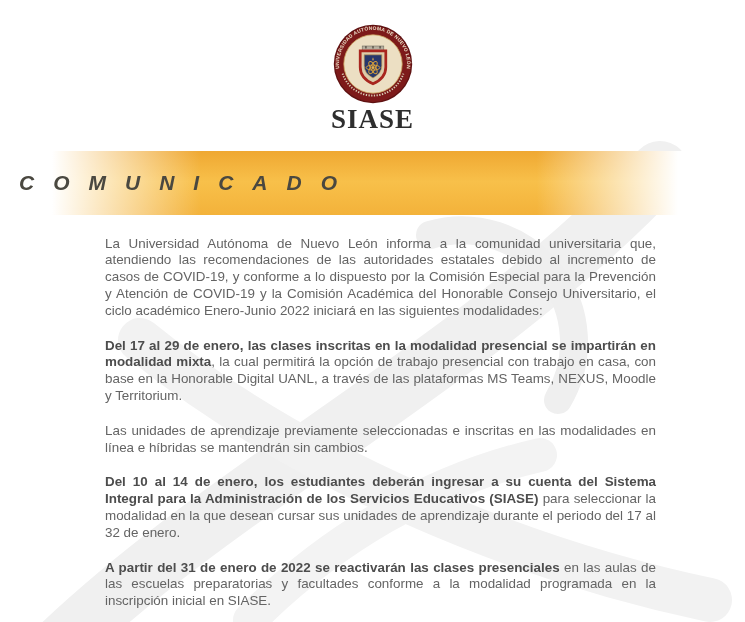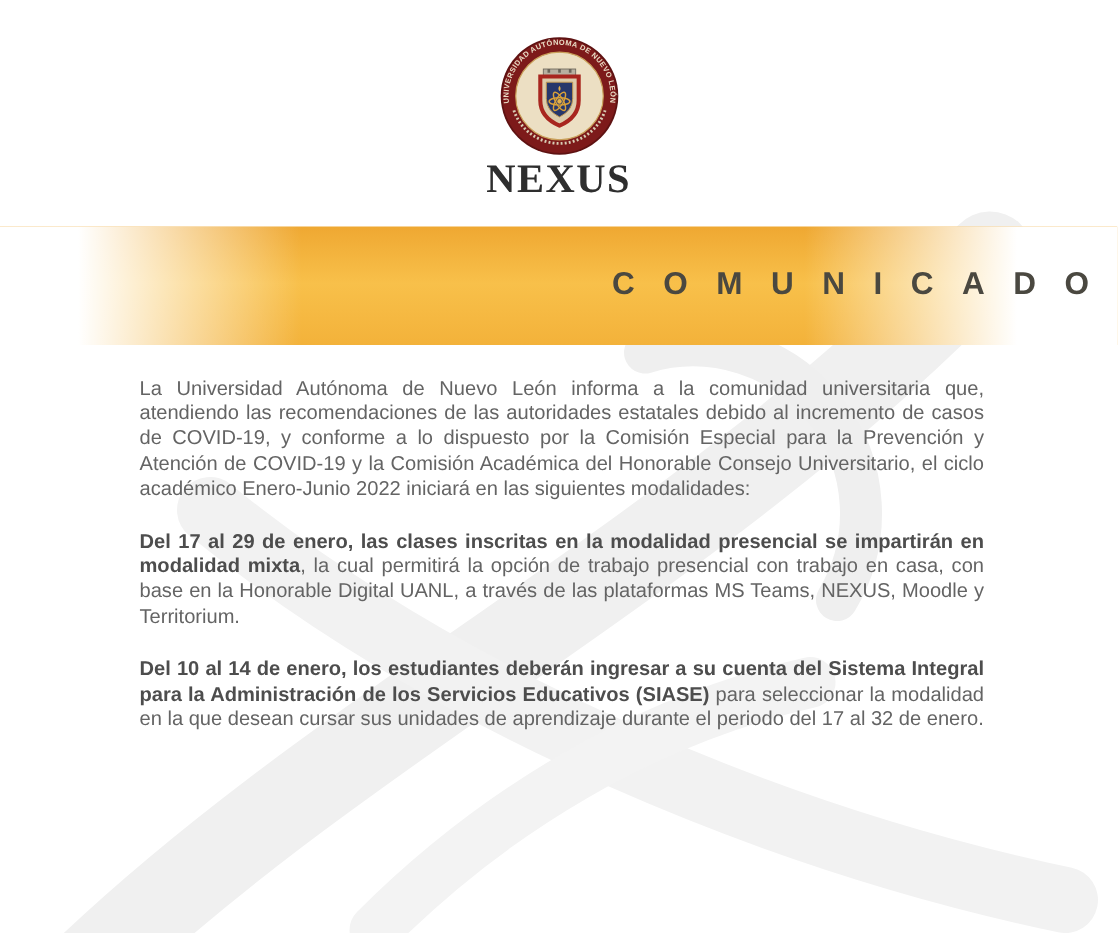--- a/index.html
+++ b/index.html
@@ -27,43 +27,45 @@
     font-weight:700;
     font-size:27px;
     letter-spacing:1px;
     color:#2e2e2e;
     margin-top:1px;
     line-height:1.1;
   }
   .banner{
     position:relative;z-index:1;
     margin-top:16px;
-    height:79px;
+    height:64px;
     width:100%;
-    display:flex;align-items:center;justify-content:flex-end;
+    display:flex;align-items:center;justify-content:flex-start;
     background:
       linear-gradient(90deg,#ffffff 7%,rgba(255,255,255,0) 27%,rgba(255,255,255,0) 72%,#ffffff 91%),
       linear-gradient(180deg,#efa832 0%,#f8c04a 48%,#f3b23a 100%);
+    font-style: italic;
   }
   .banner-title{
     font-size:21px;
     font-weight:700;
     color:#4a4840;
     letter-spacing:19px;
     padding-left:19px; 
     white-space:nowrap;
   }
   .content{
     position:relative;z-index:1;
     margin-top:21px;
     padding:0 89px 0 93px;
     text-align:justify;
     font-size:13.4px;
     line-height:16.8px;
     color:#646464;
+    margin-left:12px;
   }
   .content p{margin:0 0 18px 0;}
   .content p:last-child{margin-bottom:0;}
   .content strong{font-weight:700;color:#4d4d4d;}
 </style>
 </head>
 <body>
 
 <div class="page">
 
@@ -100,30 +102,32 @@
 
       <g stroke="#d9a139" stroke-width="1.2" fill="none">
         <ellipse cx="50" cy="54.5" rx="8.6" ry="3.1"></ellipse>
         <ellipse cx="50" cy="54.5" rx="8.6" ry="3.1" transform="rotate(60 50 54.5)"></ellipse>
         <ellipse cx="50" cy="54.5" rx="8.6" ry="3.1" transform="rotate(120 50 54.5)"></ellipse>
       </g>
       <circle cx="50" cy="54.5" r="1.9" fill="#e3b04b"></circle>
       <path d="M 50,41.5 q 1.8,2.4 0,4.6 q -1.8,-2.2 0,-4.6 z" fill="#e3b04b"></path>
     </svg>
 
-    <div class="wordmark">NEXUS</div>
+    <div class="wordmark">SIASE</div>
   </div>
 
   <div class="banner">
     <span class="banner-title">COMUNICADO</span>
   </div>
 
   <div class="content">
     <p><strong></strong><span>La Universidad Autónoma de Nuevo León informa a la comunidad universitaria que, atendiendo las recomendaciones de las autoridades estatales debido al incremento de casos de COVID-19, y conforme a lo dispuesto por la Comisión Especial para la Prevención y Atención de COVID-19 y la Comisión Académica del Honorable Consejo Universitario, el ciclo académico Enero-Junio 2022 iniciará en las siguientes modalidades:</span></p>
 
     <p><strong>Del 17 al 29 de enero, las clases inscritas en la modalidad presencial se impartirán en modalidad mixta</strong><span>, la cual permitirá la opción de trabajo presencial con trabajo en casa, con base en la Honorable Digital UANL, a través de las plataformas MS Teams, NEXUS, Moodle y Territorium.</span></p>
 
+    <p><strong></strong><span>Las unidades de aprendizaje previamente seleccionadas e inscritas en las modalidades en línea e híbridas se mantendrán sin cambios.</span></p>
 
     <p><strong>Del 10 al 14 de enero, los estudiantes deberán ingresar a su cuenta del Sistema Integral para la Administración de los Servicios Educativos (SIASE)</strong><span> para seleccionar la modalidad en la que desean cursar sus unidades de aprendizaje durante el periodo del 17 al 32 de enero.</span></p>
 
+    <p><strong>A partir del 31 de enero de 2022 se reactivarán las clases presenciales</strong><span> en las aulas de las escuelas preparatorias y facultades conforme a la modalidad programada en la inscripción inicial en SIASE.</span></p>
   </div>
 
 </div>
 
 </body></html>

